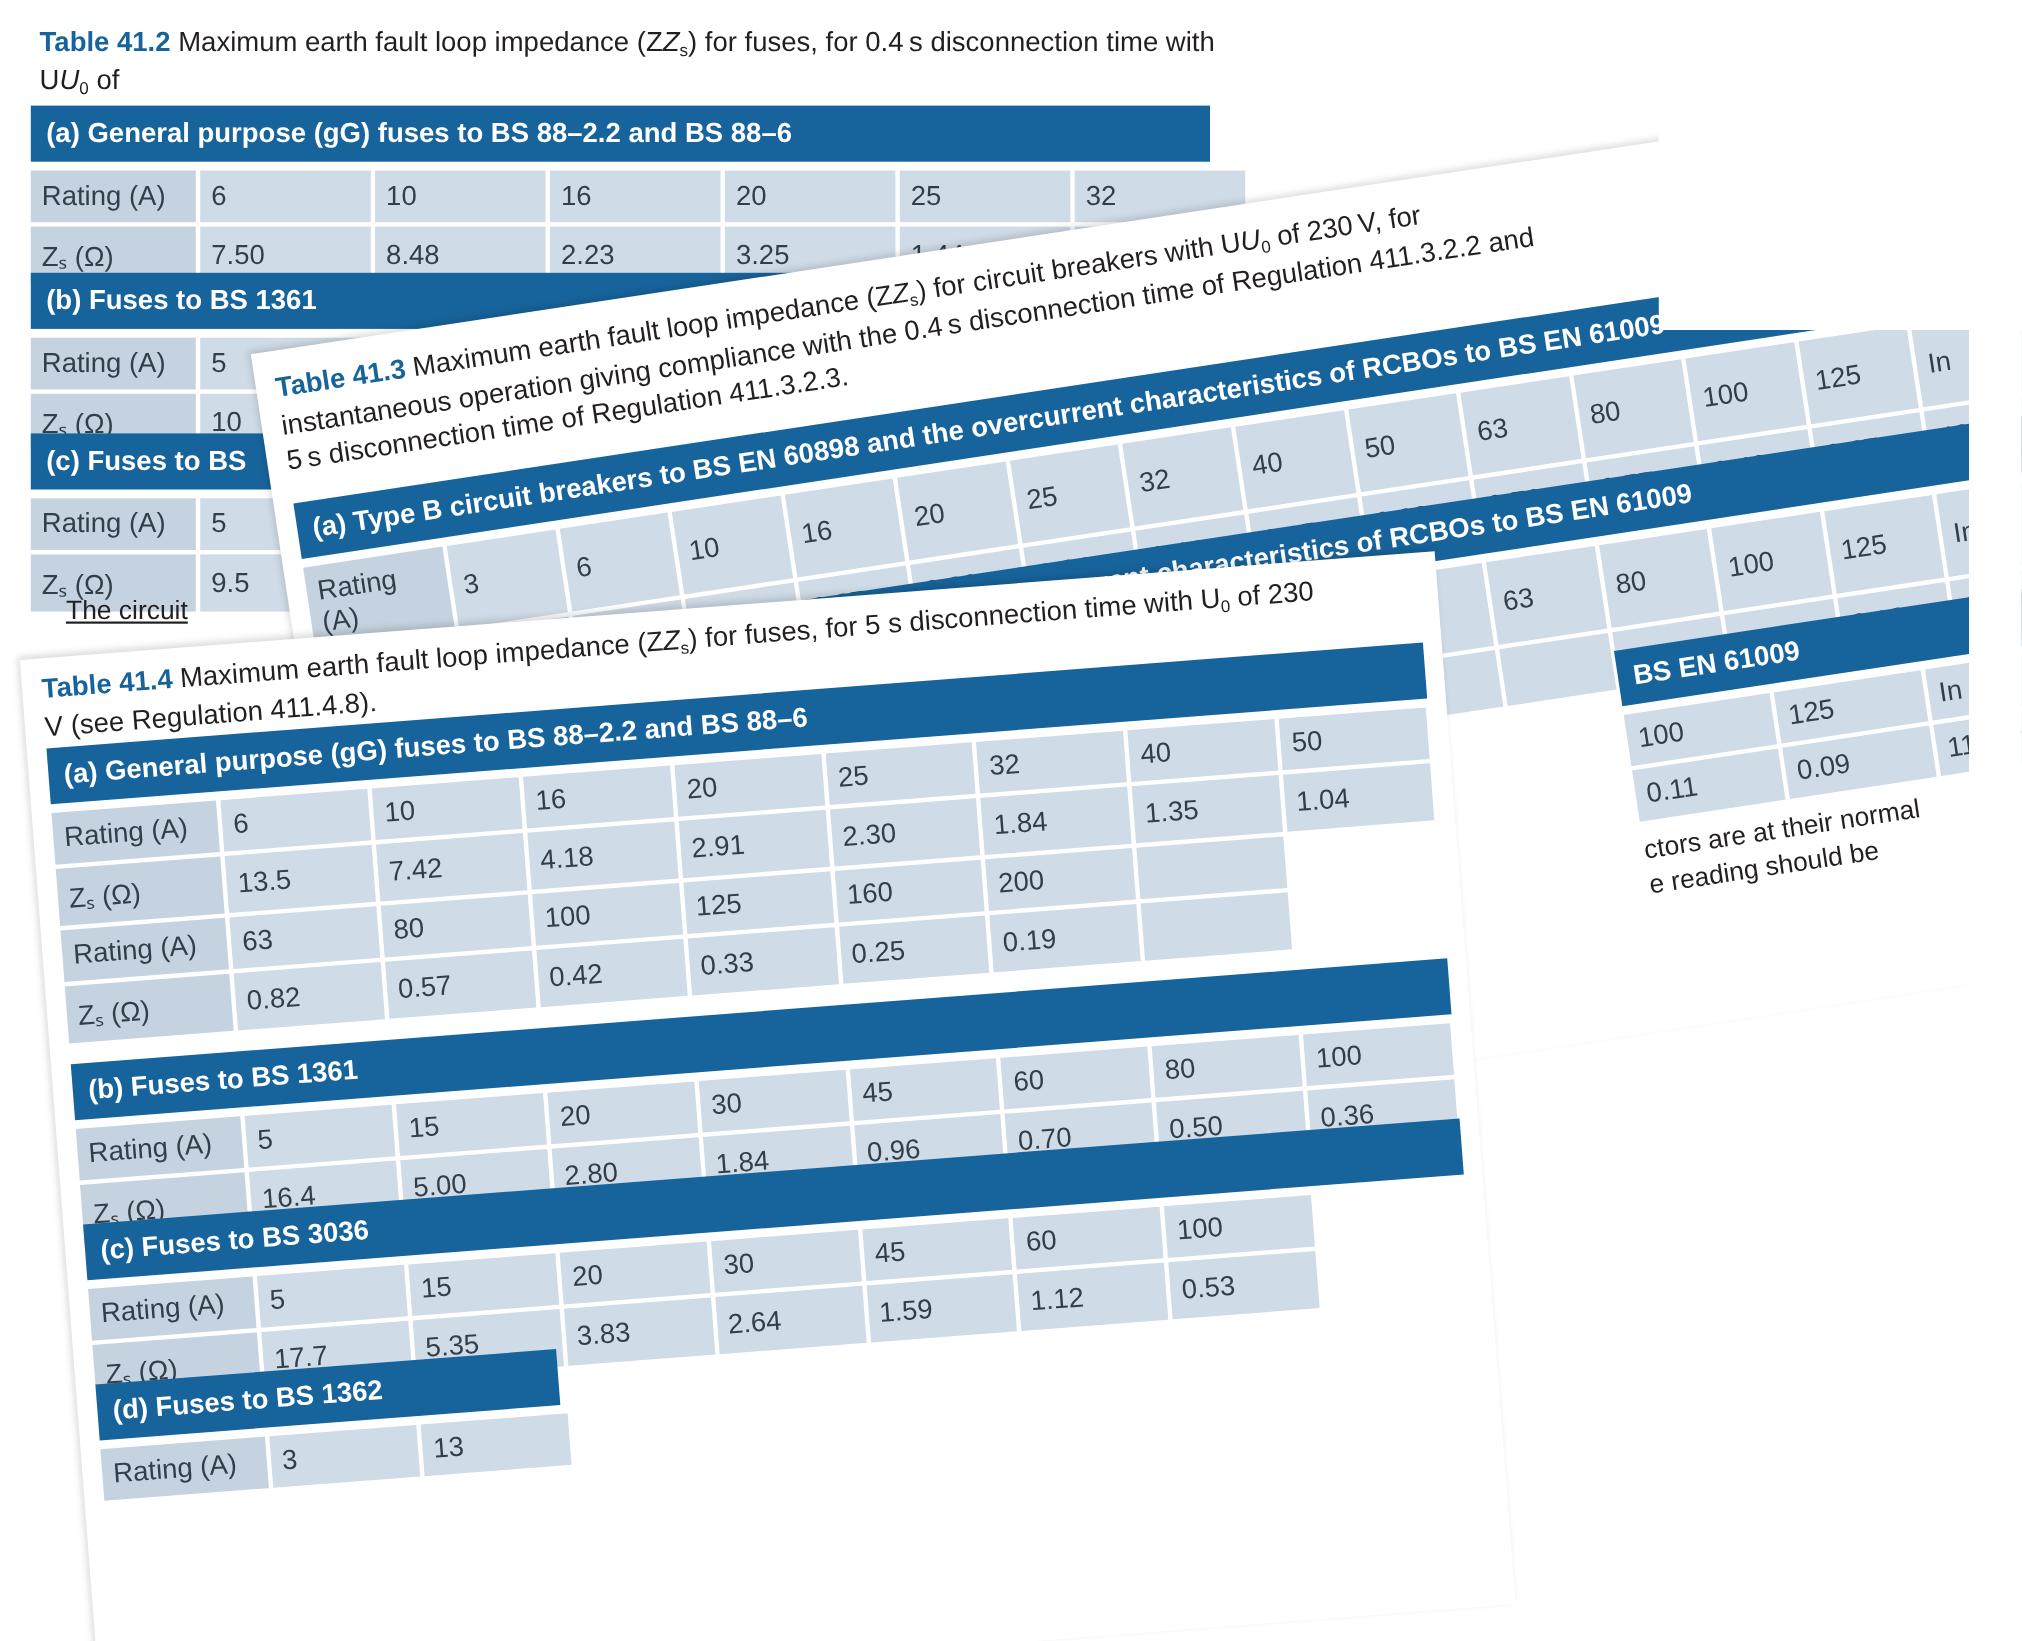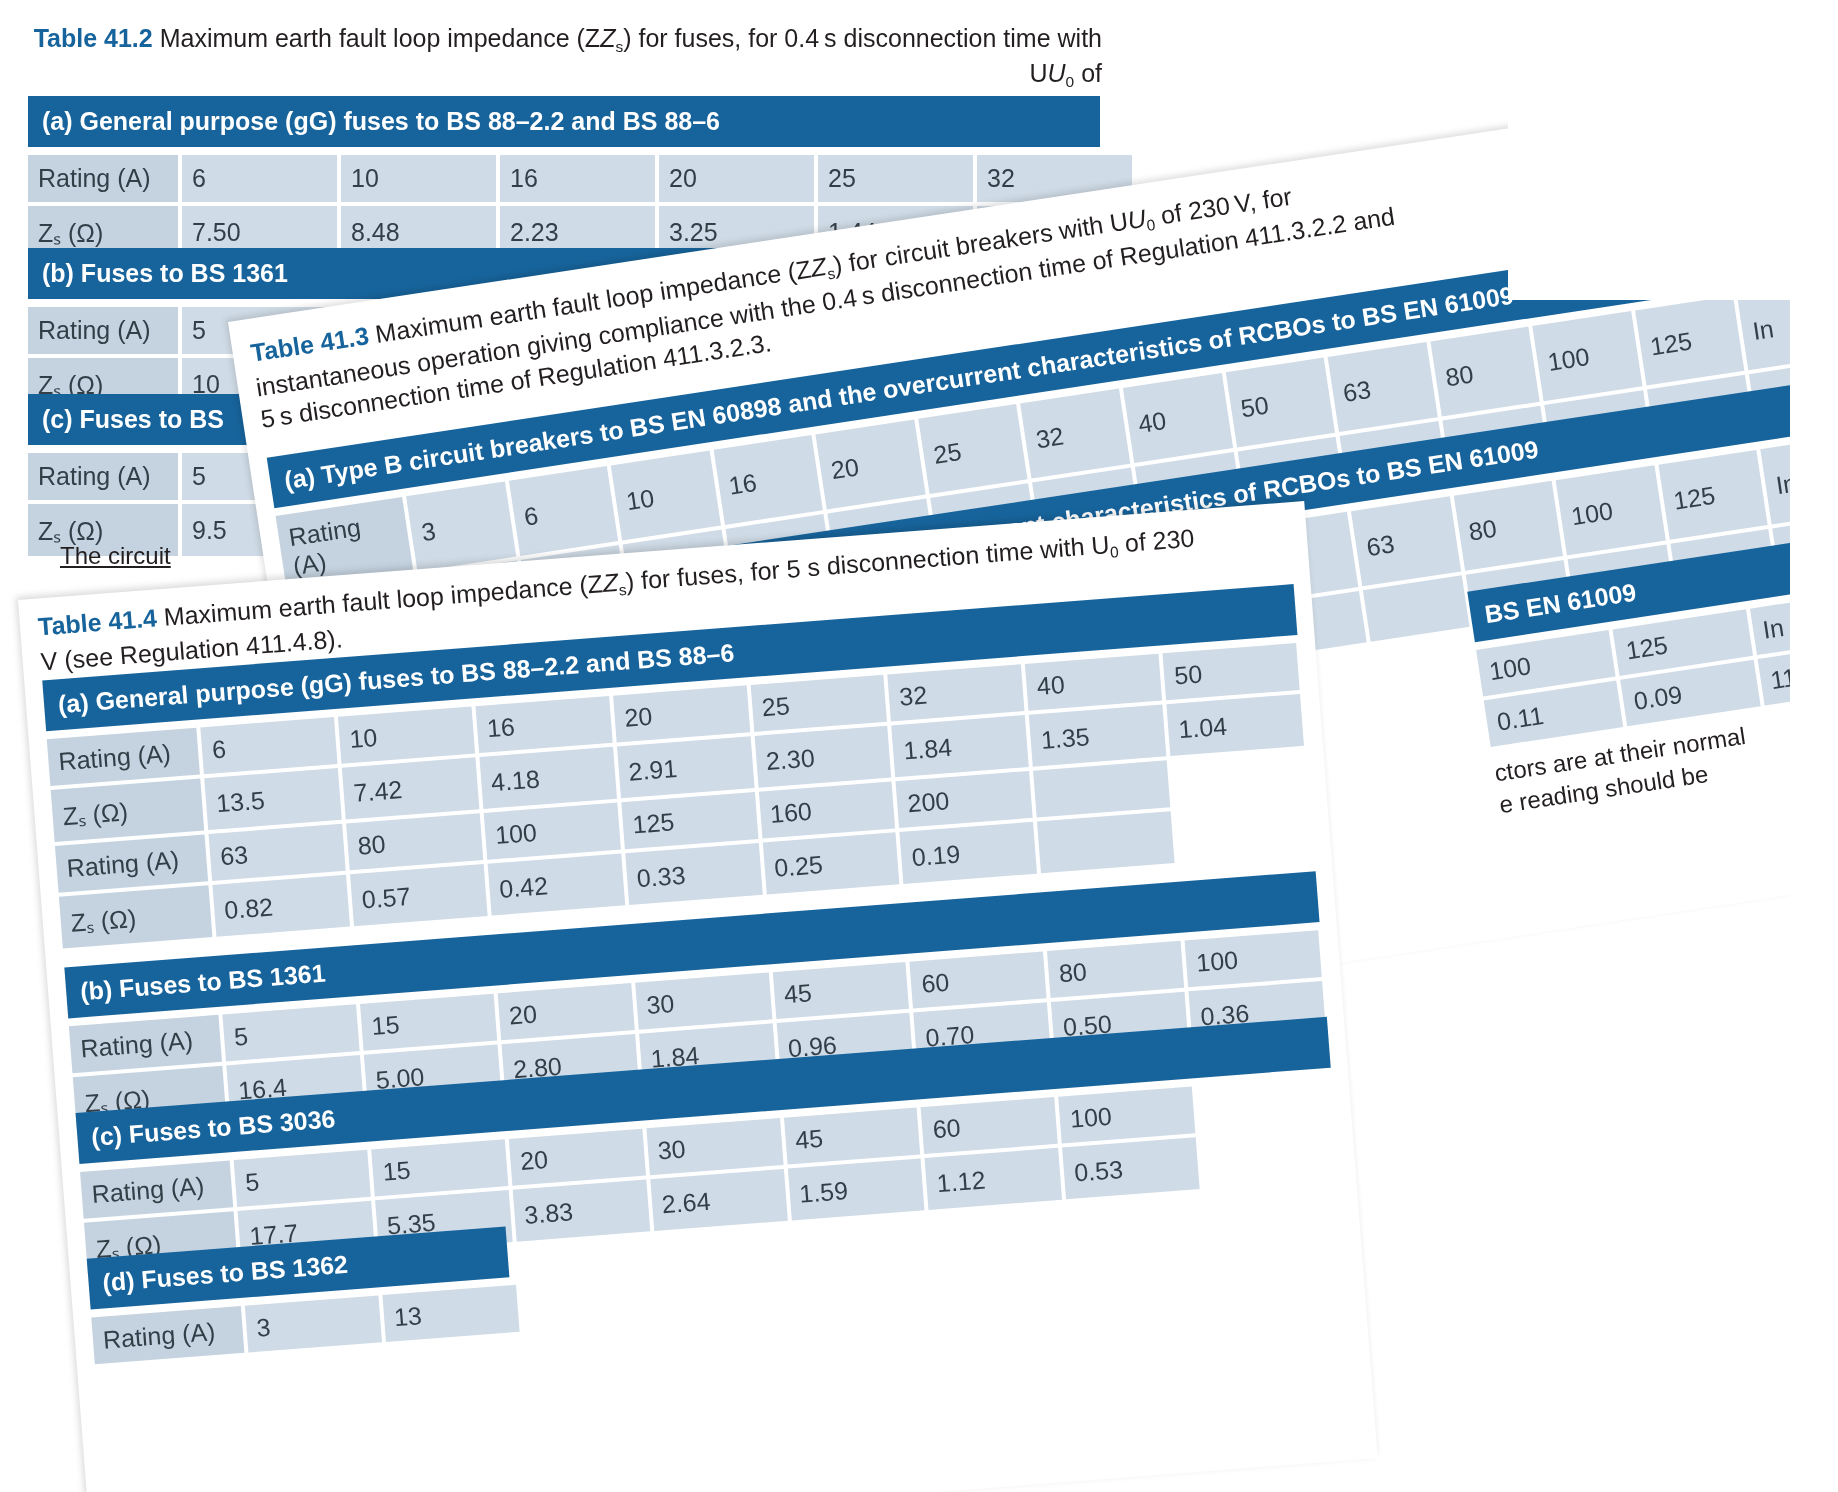--- a/index.html
+++ b/index.html
@@ -25,21 +25,21 @@
   .note{font-size:24px;line-height:1.35;color:#231f20;}
 
   
   .rot{transform-origin:0 0;}
 </style>
 </head>
 <body>
 
 <div class="sheet" style="left:0px;top:0px;width:1140px;height:620px;">
 
-  <div class="caption" style="position:absolute;left:12px;top:22px;width:1090px;text-align:right;">
+  <div class="caption" style="position:absolute;left:36px;top:22px;width:1090px;">
     <span class="tnum">Table 41.2</span>
     <span>Maximum earth fault loop impedance (Z</span><span class="ital">Z</span><sub>s</sub><span>) for fuses, for 0.4 s disconnection time with U</span><span class="ital">U</span><sub>0</sub><span> of</span><br>
     <span>230 V (see Regulation 411.4.6).</span>
   </div>
 
   <div style="position:absolute;left:28px;top:96px;width:1072px;">
     <div class="bandhead">(a) General purpose (gG) fuses to BS 88–2.2 and BS 88–6</div>
     <table class="tbl" style="width:1078px;margin-left:-4px;">
       <colgroup>
           <col style="width:150px">

